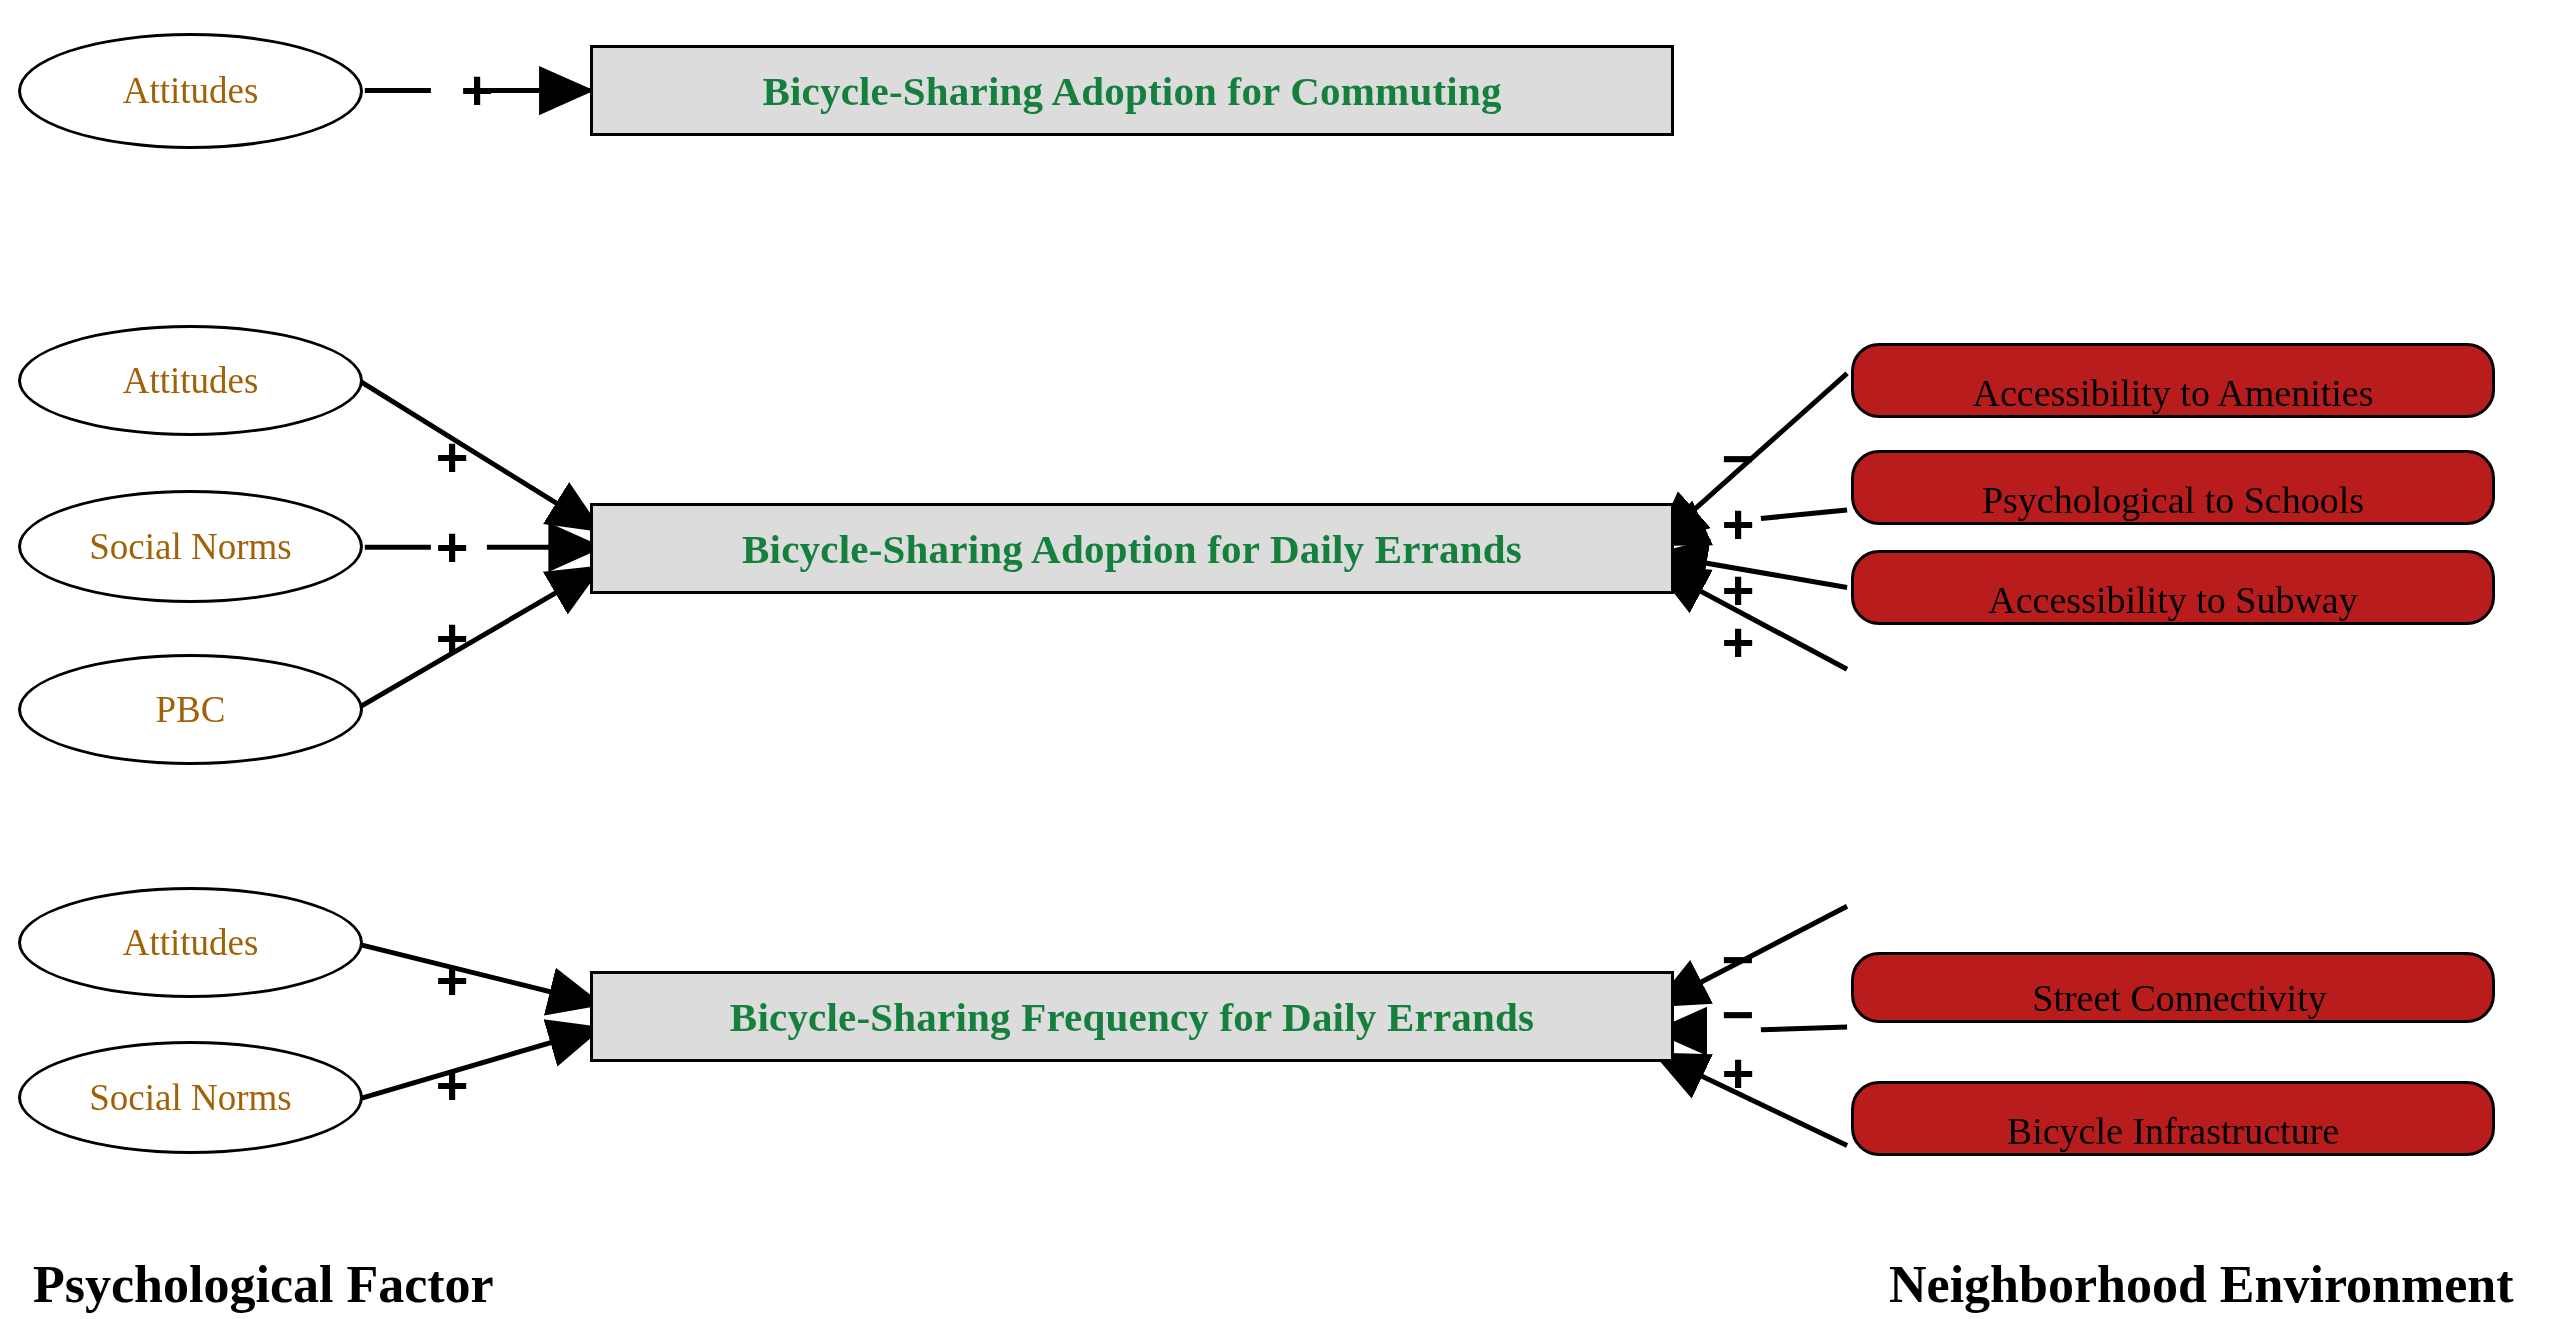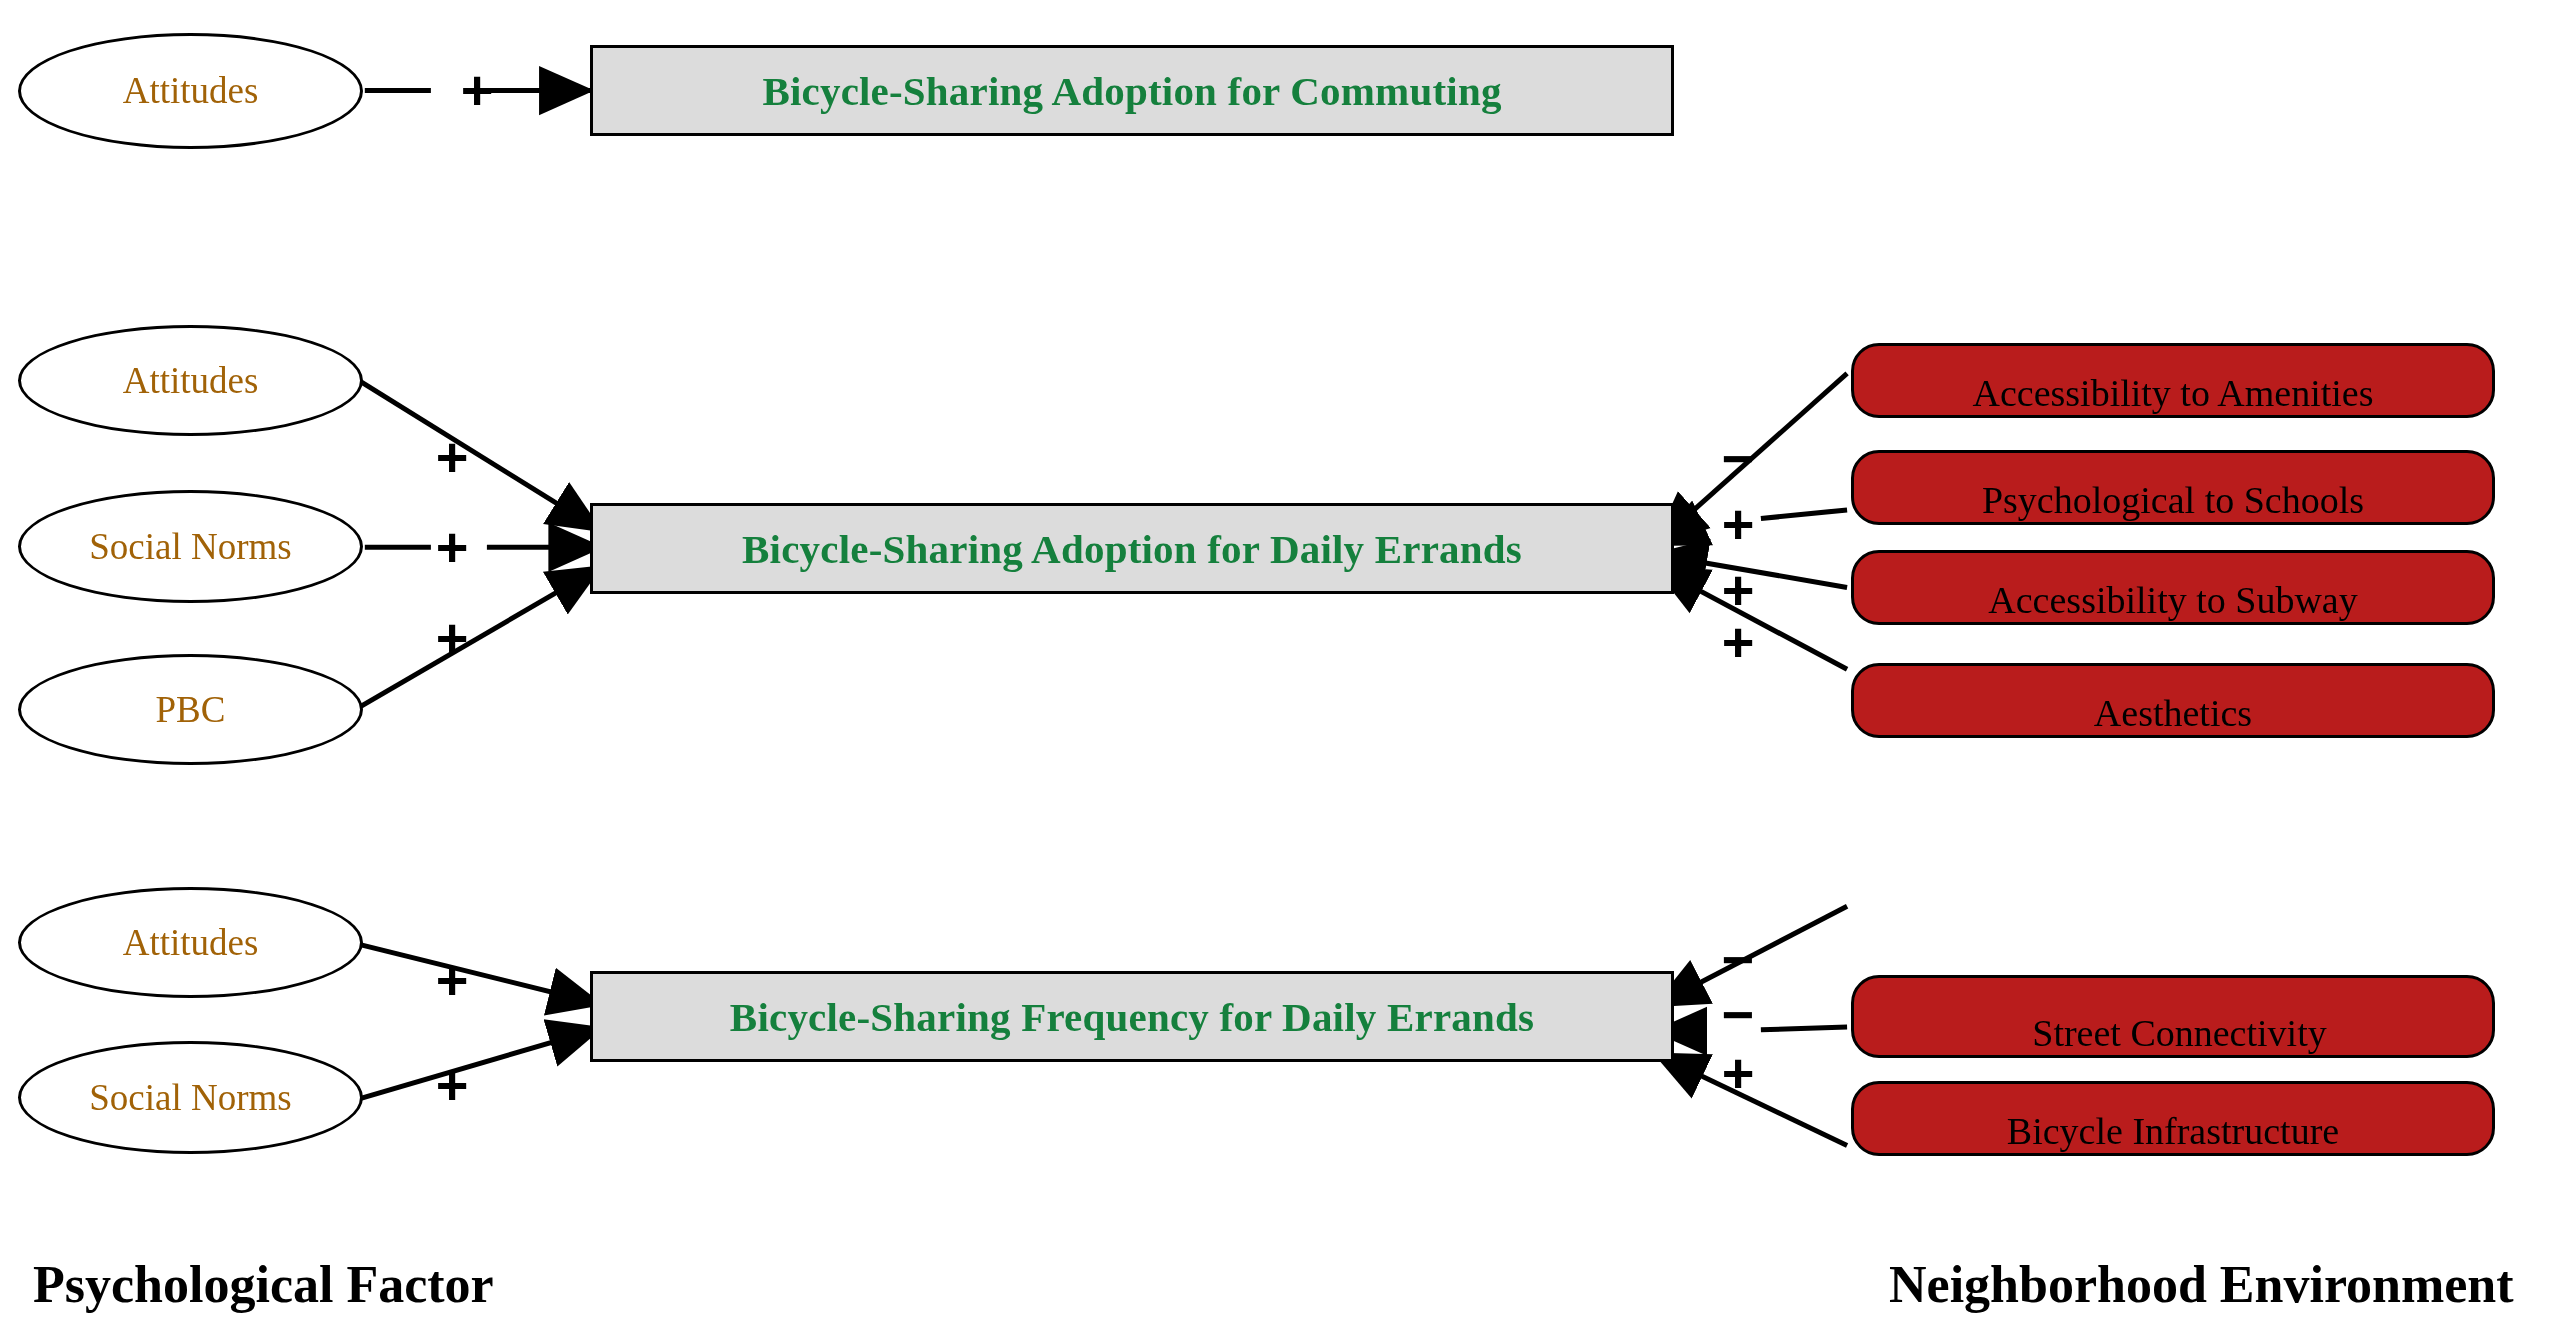--- a/index.html
+++ b/index.html
@@ -185,23 +185,20 @@
 
   <div class="envbox" style="left:1851px; top:343px; width:644px; height:75px;">
     <span>Accessibility to Amenities</span>
   </div>
   <div class="envbox" style="left:1851px; top:450px; width:644px; height:75px;">
     <span>Psychological to Schools</span>
   </div>
   <div class="envbox" style="left:1851px; top:550px; width:644px; height:75px;">
     <span>Accessibility to Subway</span>
   </div>
-  <div class="envbox" style="left:1851px; top:663px; width:644px; height:75px;">
-    <span>Aesthetics</span>
-  </div>
 
   <div class="ellipse" style="left:18px; top:887px; width:345px; height:111px;">
     <span>Attitudes</span>
   </div>
 
   <div class="ellipse" style="left:18px; top:1041px; width:345px; height:113px;">
     <span>Social Norms</span>
   </div>
 
   <div class="sign" style="left:427px; top:952px;">
@@ -218,21 +215,21 @@
   <div class="sign" style="left:1713px; top:932px;">
     <span>−</span>
   </div>
   <div class="sign" style="left:1713px; top:987px;">
     <span>−</span>
   </div>
   <div class="sign" style="left:1713px; top:1045px;">
     <span>+</span>
   </div>
 
-  <div class="envbox" style="left:1851px; top:975px; width:644px; height:83px;padding-left:13px;">
+  <div class="envbox" style="left:1851px; top:952px; width:644px; height:71px;padding-left:13px;">
     <span>Street Connectivity</span>
   </div>
   <div class="envbox" style="left:1851px; top:1081px; width:644px; height:75px;">
     <span>Bicycle Infrastructure</span>
   </div>
 
   <div class="caption" style="left:33px; top:1255px;">
     <span>Psychological Factor</span>
   </div>
   <div class="caption" style="left:1889px; top:1255px;">

